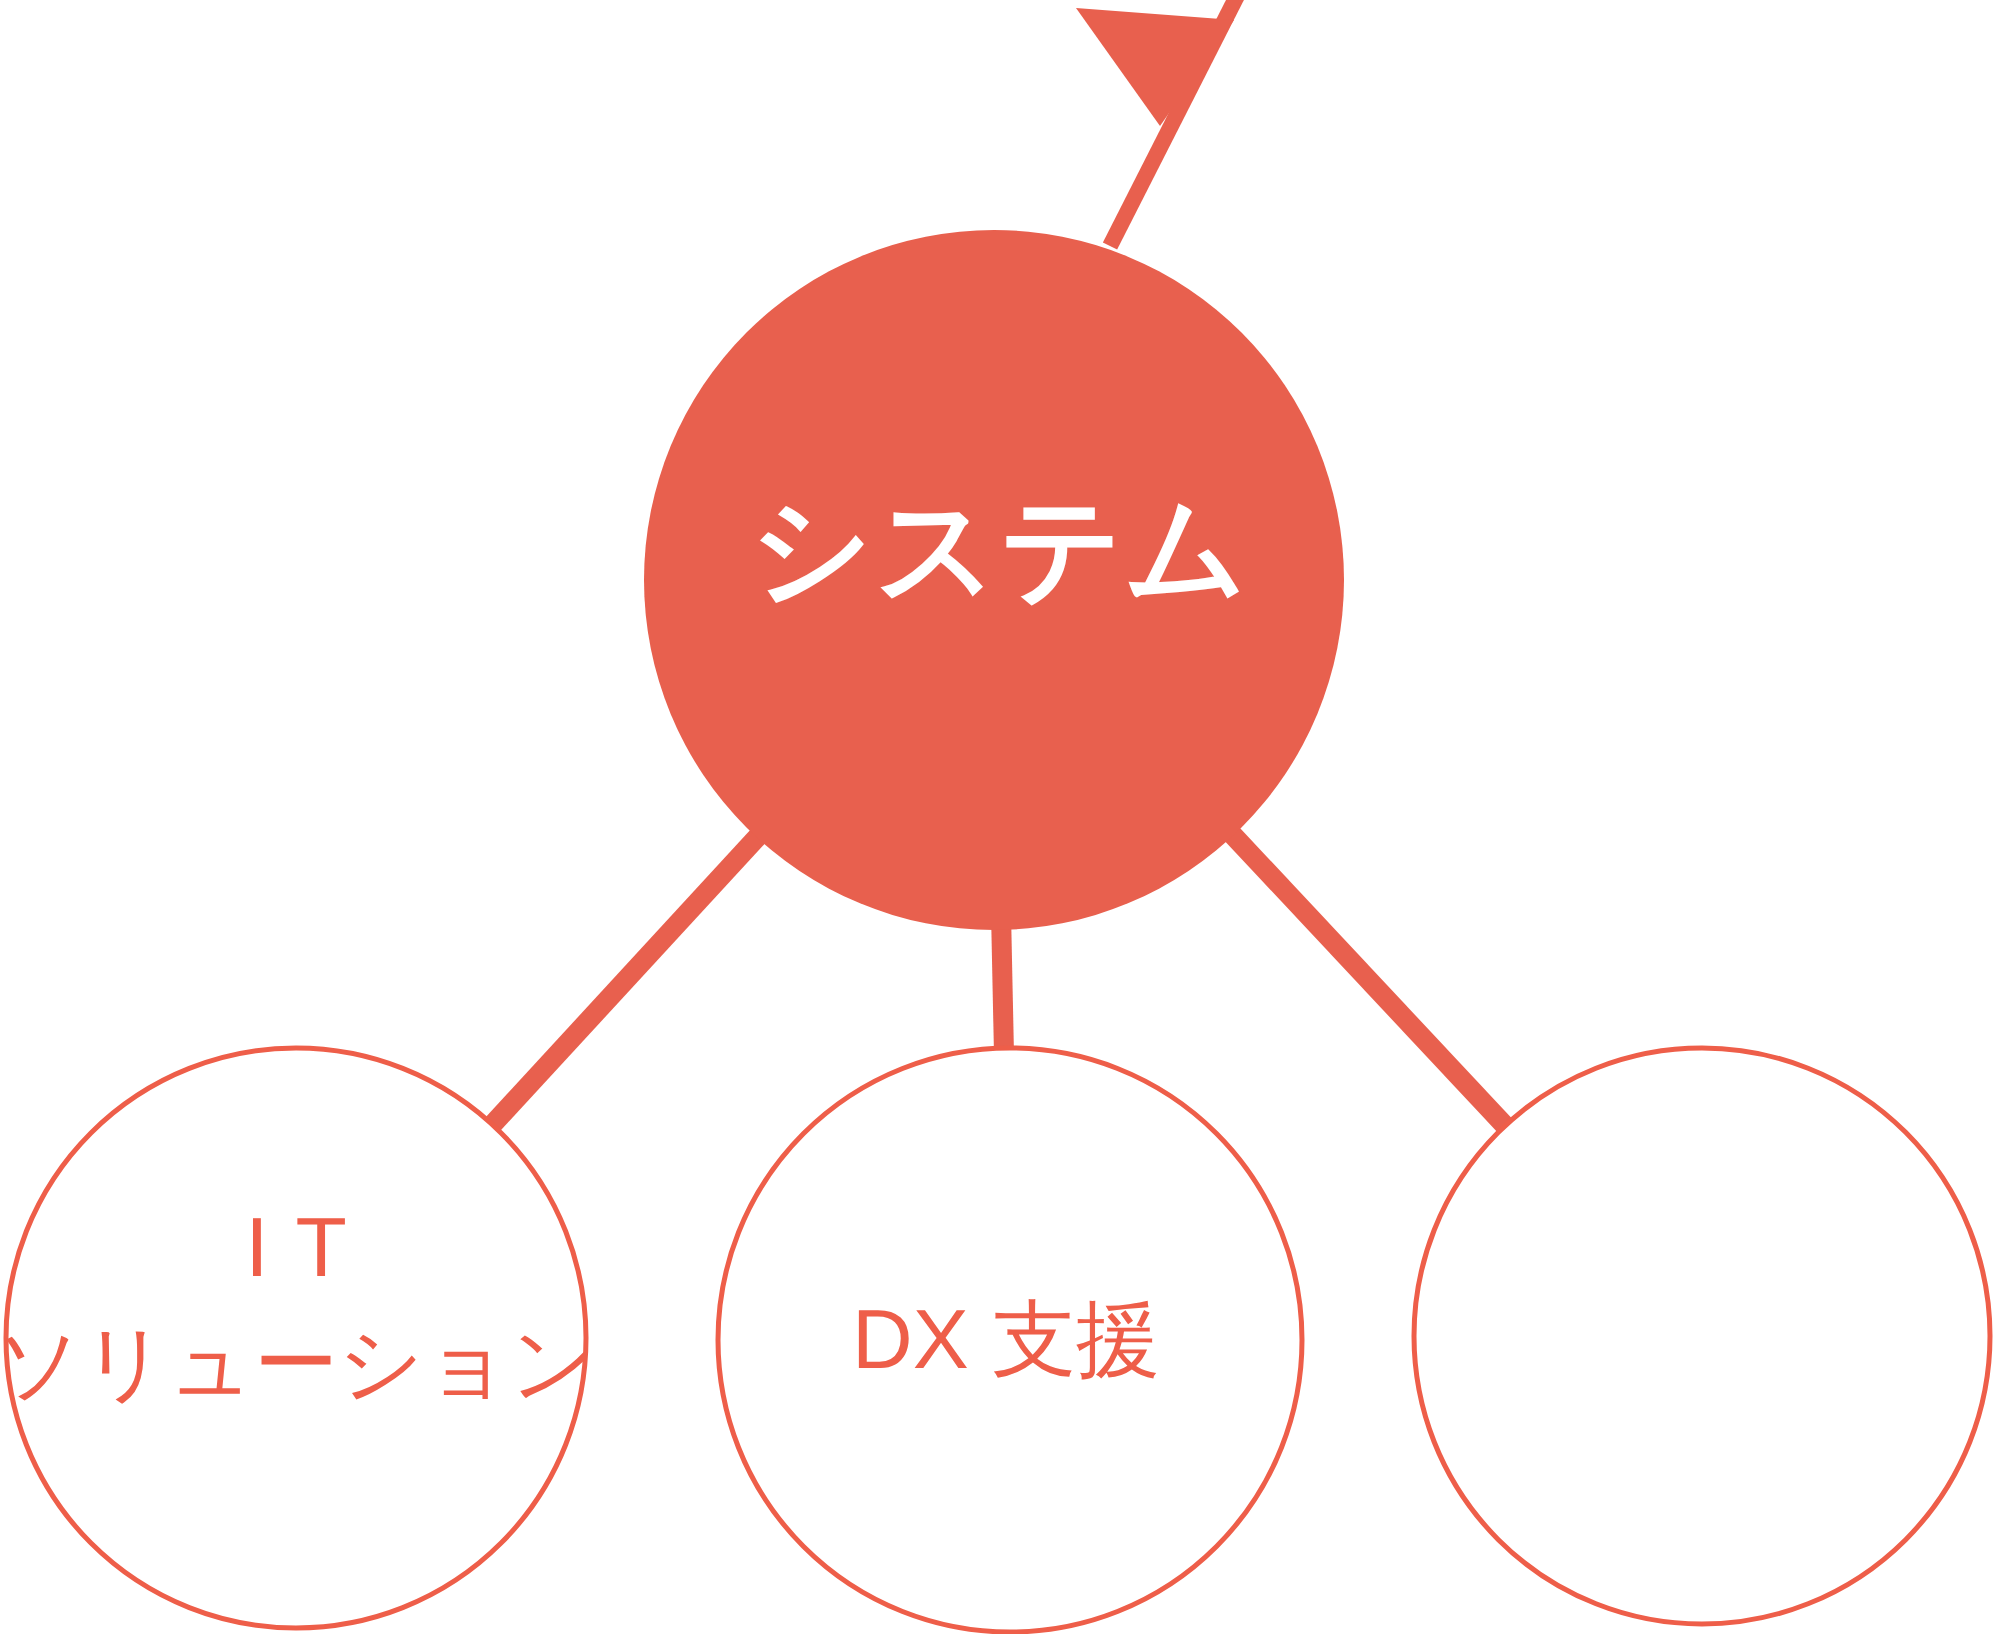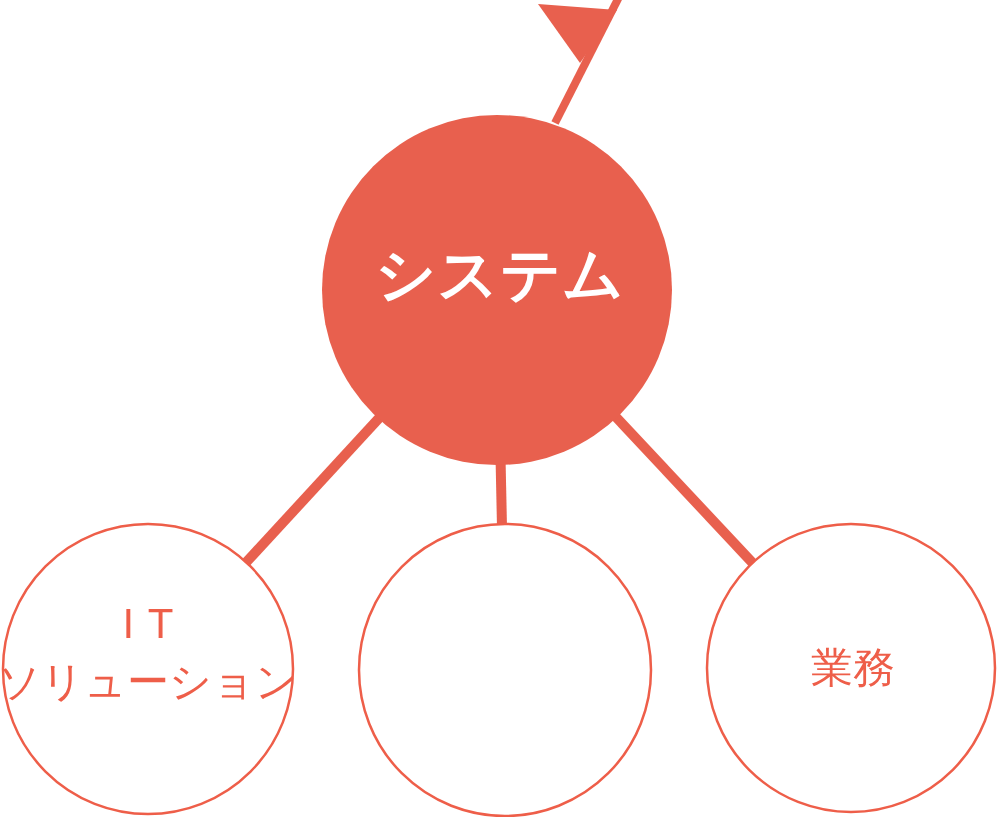--- a/index.html
+++ b/index.html
@@ -107,18 +107,20 @@
 
   <div class="label root-label">
     <div>システム</div>
   </div>
 
   <div class="label child-label child-label-1">
     <div class="spaced-latin">IT</div>
     <div>ソリューション</div>
   </div>
 
+  <div class="label child-label child-label-2">
+    <div>DX 支援</div>
+  </div>
 
   <div class="label child-label child-label-3">
-    <div>業務</div>
   </div>
 
 </div>
 
 </body></html>

